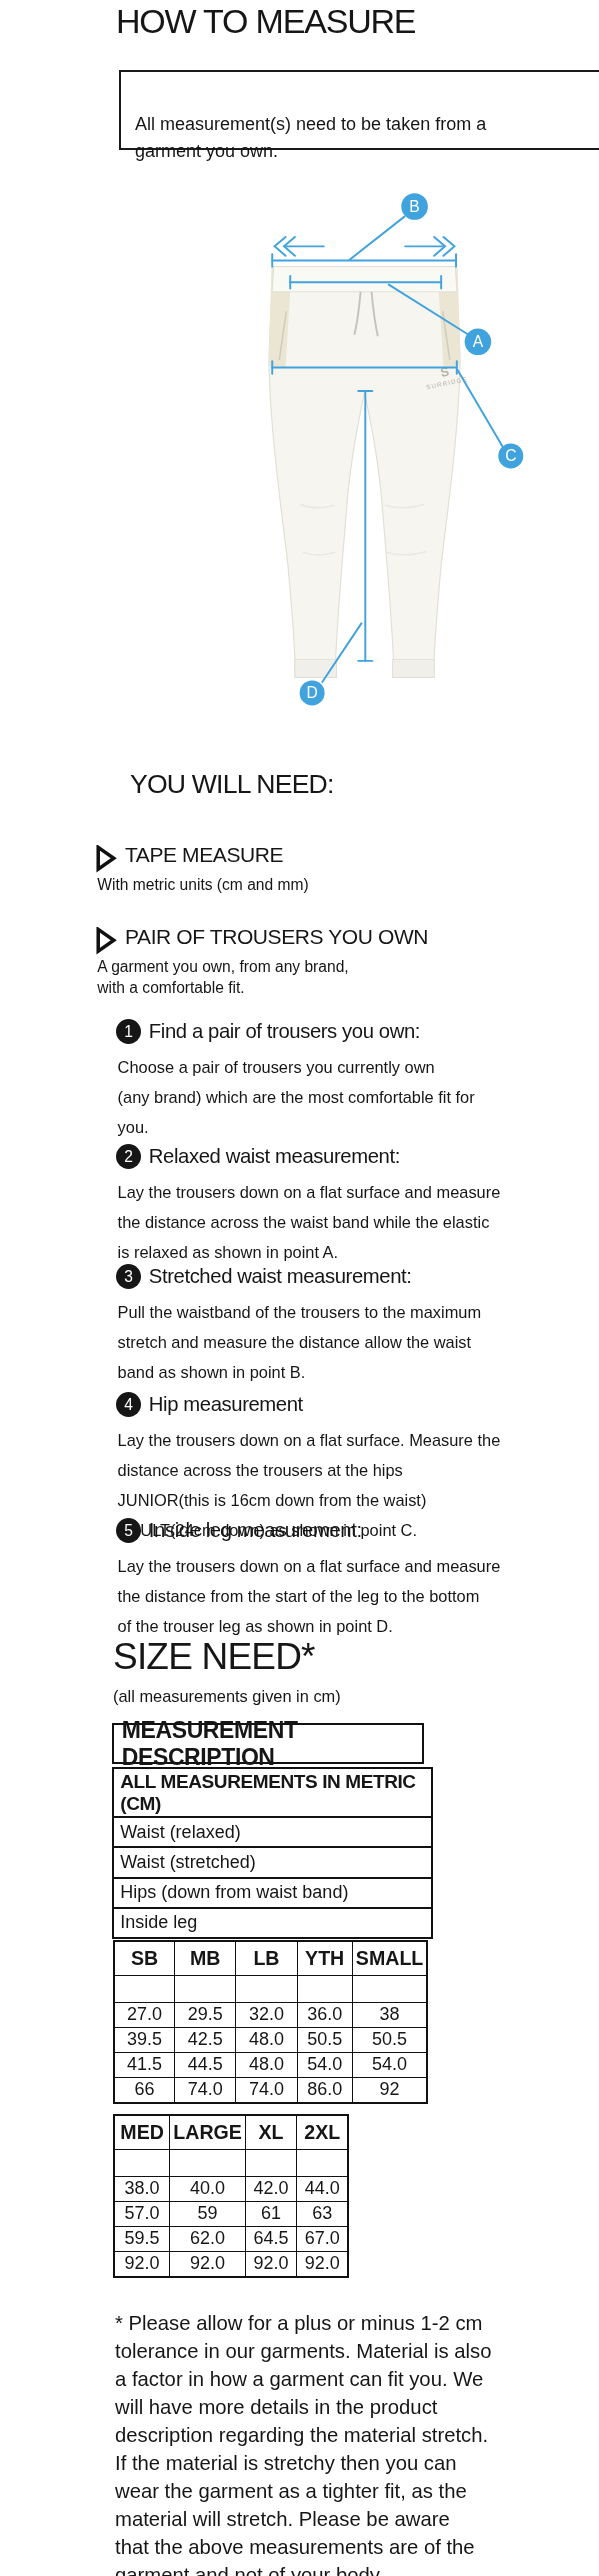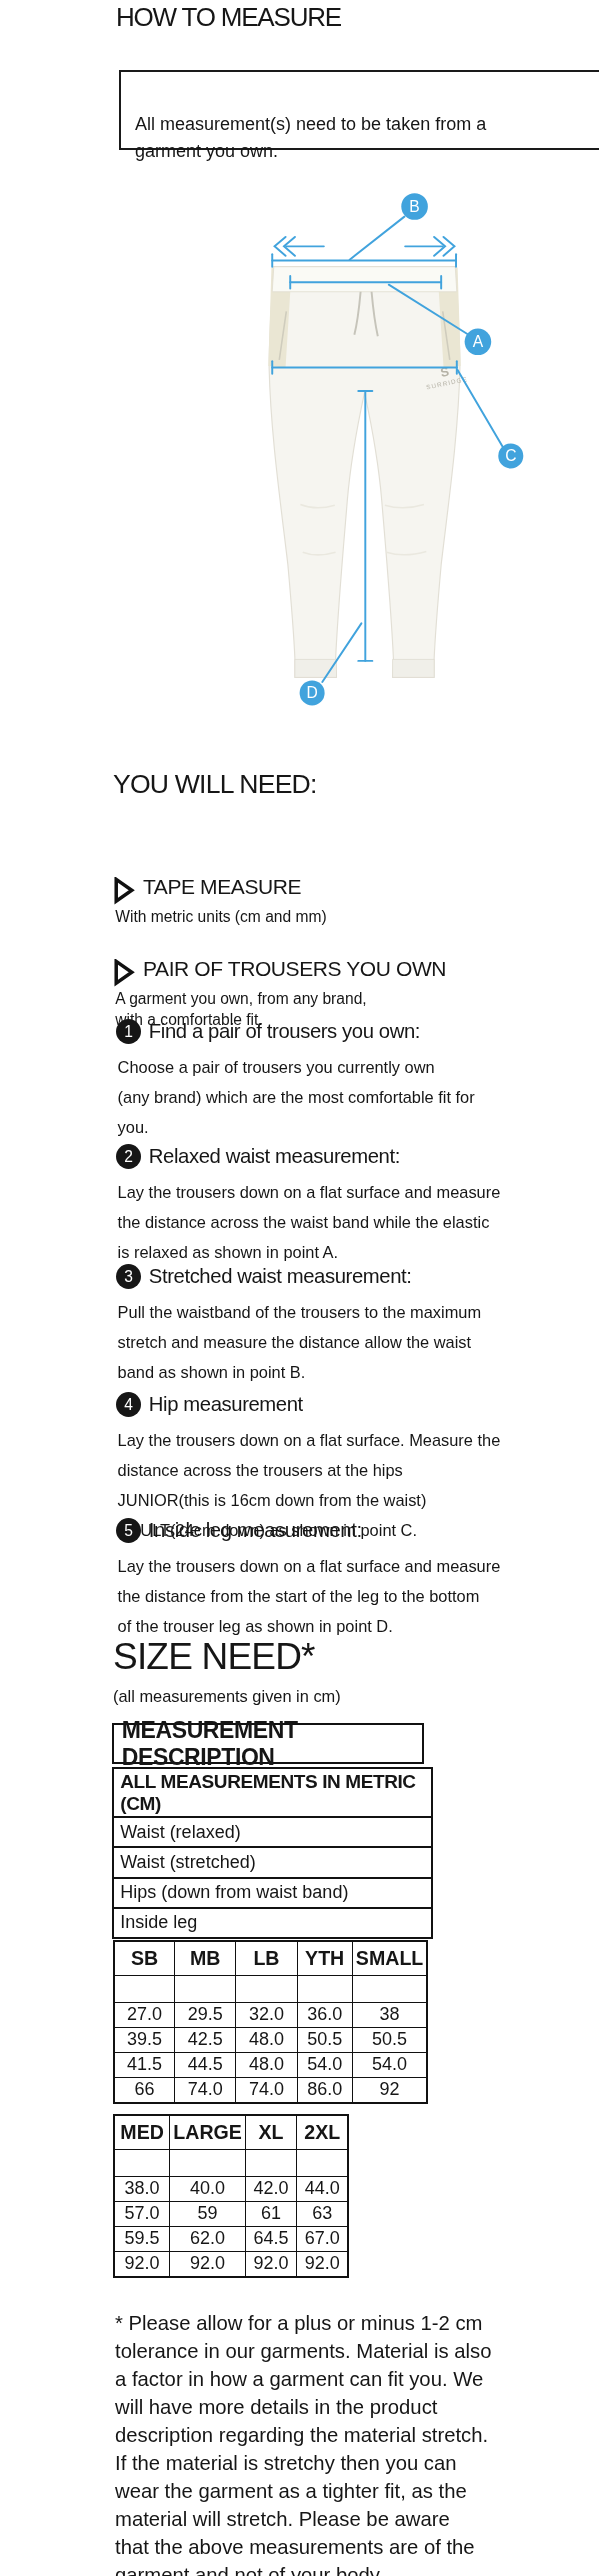--- a/index.html
+++ b/index.html
@@ -1,26 +1,26 @@
 <!DOCTYPE html>
 <html style="font-size:12.5px"><head>
 <meta charset="utf-8">
 <style>
   html,body{margin:0;padding:0;background:#ffffff;}
   .page{position:relative;width:600px;height:2576px;background:#ffffff;overflow:hidden;
         font-family:"Liberation Sans",sans-serif;color:#161616;}
   .abs{position:absolute;}
   h1,h2,p{margin:0;}
 
-  .title{left:116px;top:1.6px;font-size:26px;font-weight:400;letter-spacing:-1.2px;}
+  .title{left:116px;top:1.6px;font-size:34px;font-weight:400;letter-spacing:-1.2px;}
   .notice-box{left:113px;top:70px;width:451px;height:51px;border:2.3px solid #1a1a1a;
               padding:12.5px 14px;font-size:18px;line-height:26.6px;white-space:pre-line;margin-left:6px;}
 
-  .need-heading{left:113px;top:769px;font-size:26.6px;font-weight:400;letter-spacing:-0.8px;}
-  .need-item{left:113px;width:407px;margin-top:32px;}
+  .need-heading{left:130px;top:769px;font-size:26.6px;font-weight:400;letter-spacing:-0.8px;}
+  .need-item{left:95px;width:407px;}
   .need-item .tri{position:absolute;left:0;top:1.6px;}
   .need-title{margin-left:30px;font-size:21px;letter-spacing:-0.4px;}
   .need-desc{margin-left:2.3px;margin-top:7px;font-size:15.6px;line-height:21px;white-space:pre-line;}
 
   .step{left:116px;width:430px;}
   .step-head{display:flex;align-items:center;gap:7.8px;}
   .step-num{width:25px;height:25px;border-radius:50%;background:#161616;color:#ffffff;
             font-size:15.6px;display:flex;align-items:center;justify-content:center;flex:0 0 25px;}
   .step-title{font-size:20.3px;letter-spacing:-0.4px;}
   .step-body{margin-top:7.8px;margin-left:1.6px;font-size:16.4px;line-height:30px;white-space:pre-line;}

